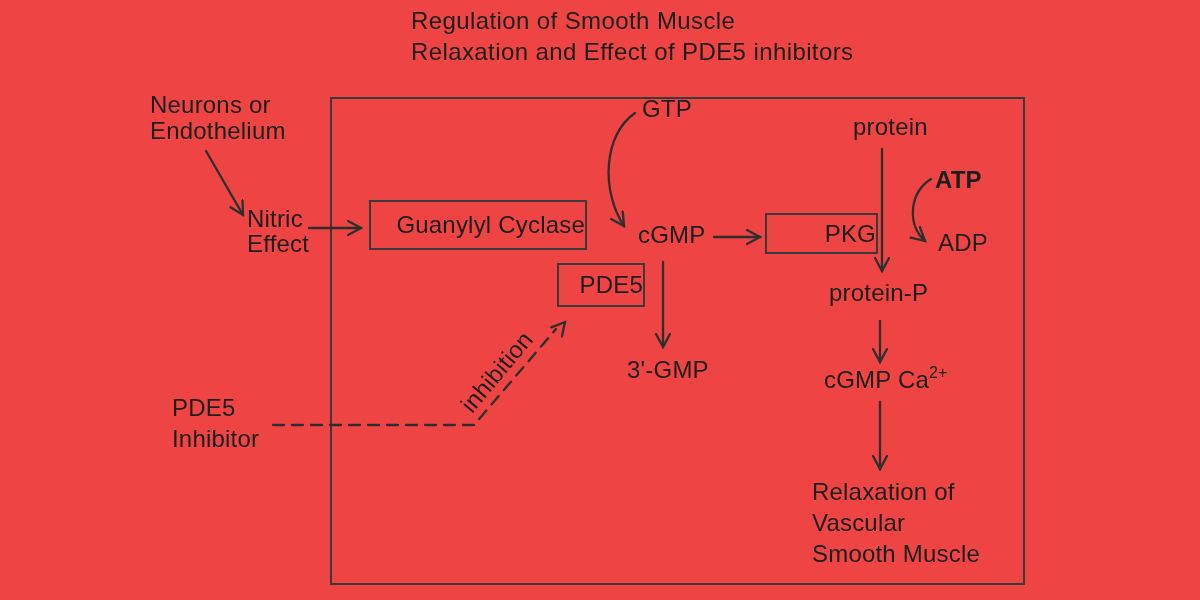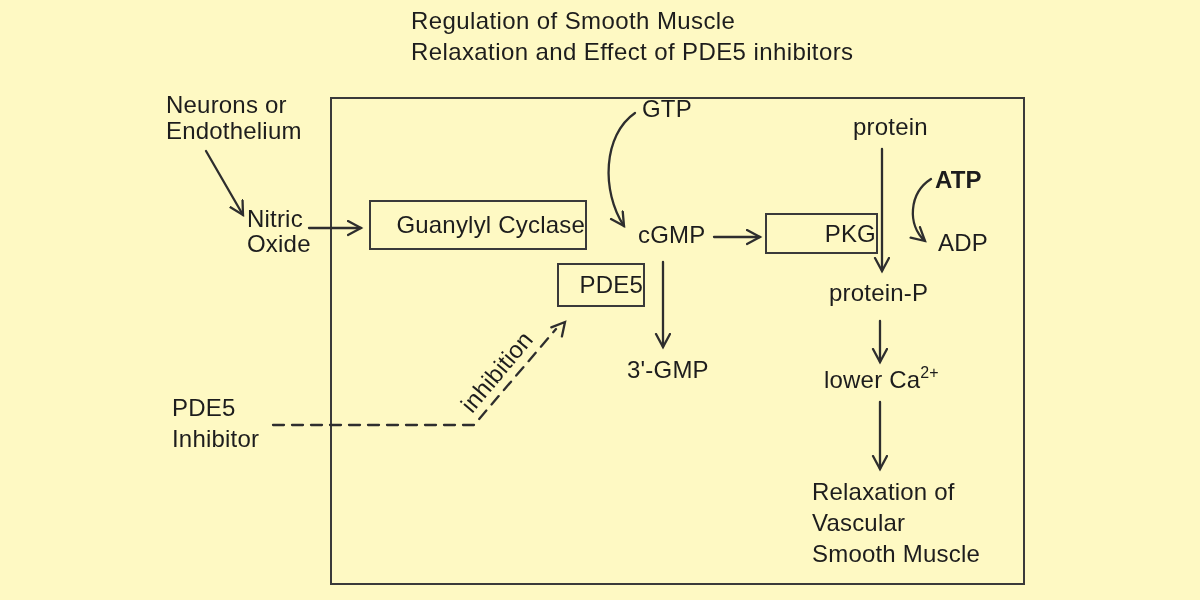--- a/index.html
+++ b/index.html
@@ -1,20 +1,20 @@
 <!DOCTYPE html>
 <html><head>
 <meta charset="utf-8">
 <style>
   html, body { margin: 0; padding: 0; background: #ffffff; }
   .canvas {
     position: relative;
     width: 1200px;
     height: 600px;
-    background: #fef9c3;
+    background: #ef4444;
     font-family: "Liberation Sans", sans-serif;
     color: #1d1d1d;
     overflow: hidden;
   }
   .label {
     position: absolute;
     font-size: 24px;
     line-height: 26px;
     white-space: pre-line;
     letter-spacing: 0.2px;
@@ -52,21 +52,21 @@
     left: 0; top: 0;
     width: 1200px; height: 600px;
     pointer-events: none;
   }
   sup.ca-sup {
     font-size: 16px;
     vertical-align: 10px;
     letter-spacing: 0;
   }
   
-  .pos-neurons        { left: 166px; top: 92px; }
+  .pos-neurons        { left: 150px; top: 92px; }
   .pos-nitric         { left: 247px; top: 206px; line-height: 25px; }
   .pos-gtp            { left: 642px; top: 96px; }
   .pos-cgmp           { left: 638px; top: 222px; }
   .pos-fivegmp        { left: 627px; top: 357px; }
   .pos-protein        { left: 853px; top: 114px; }
   .pos-atp            { left: 935px; top: 167px; font-weight: bold; }
   .pos-adp            { left: 898px; top: 230px; margin-left: 40px; }
   .pos-proteinp       { left: 829px; top: 280px; }
   .pos-lowerca        { left: 824px; top: 360px; }
   .pos-relaxation     { left: 812px; top: 476px; line-height: 31px; }
@@ -98,29 +98,29 @@
   <div class="box pos-pkg-box">
     <span>PKG</span>
   </div>
   <div class="box pos-pde5-box">
     <span>PDE5</span>
   </div>
 
   <div class="label pos-neurons">Neurons or
 Endothelium</div>
   <div class="label pos-nitric">Nitric
-Oxide</div>
+Effect</div>
   <div class="label pos-gtp">GTP</div>
   <div class="label pos-cgmp">cGMP</div>
   <div class="label pos-fivegmp">3'-GMP</div>
   <div class="label pos-protein">protein</div>
   <div class="label pos-atp">ATP</div>
   <div class="label pos-adp">ADP</div>
   <div class="label pos-proteinp">protein-P</div>
-  <div class="label pos-lowerca"><span>lower Ca</span><sup class="ca-sup">2+</sup></div>
+  <div class="label pos-lowerca"><span>cGMP Ca</span><sup class="ca-sup">2+</sup></div>
   <div class="label pos-relaxation">Relaxation of
 Vascular
 Smooth Muscle</div>
   <div class="label pos-pde5inhibitor">PDE5
 Inhibitor</div>
   <div class="label pos-inhibition">inhibition</div>
 
   <svg class="arrows" viewBox="0 0 1200 600" xmlns="http://www.w3.org/2000/svg">
     <defs>
       <marker id="ah" markerWidth="17" markerHeight="17" refX="14" refY="8" orient="auto" markerUnits="userSpaceOnUse">

